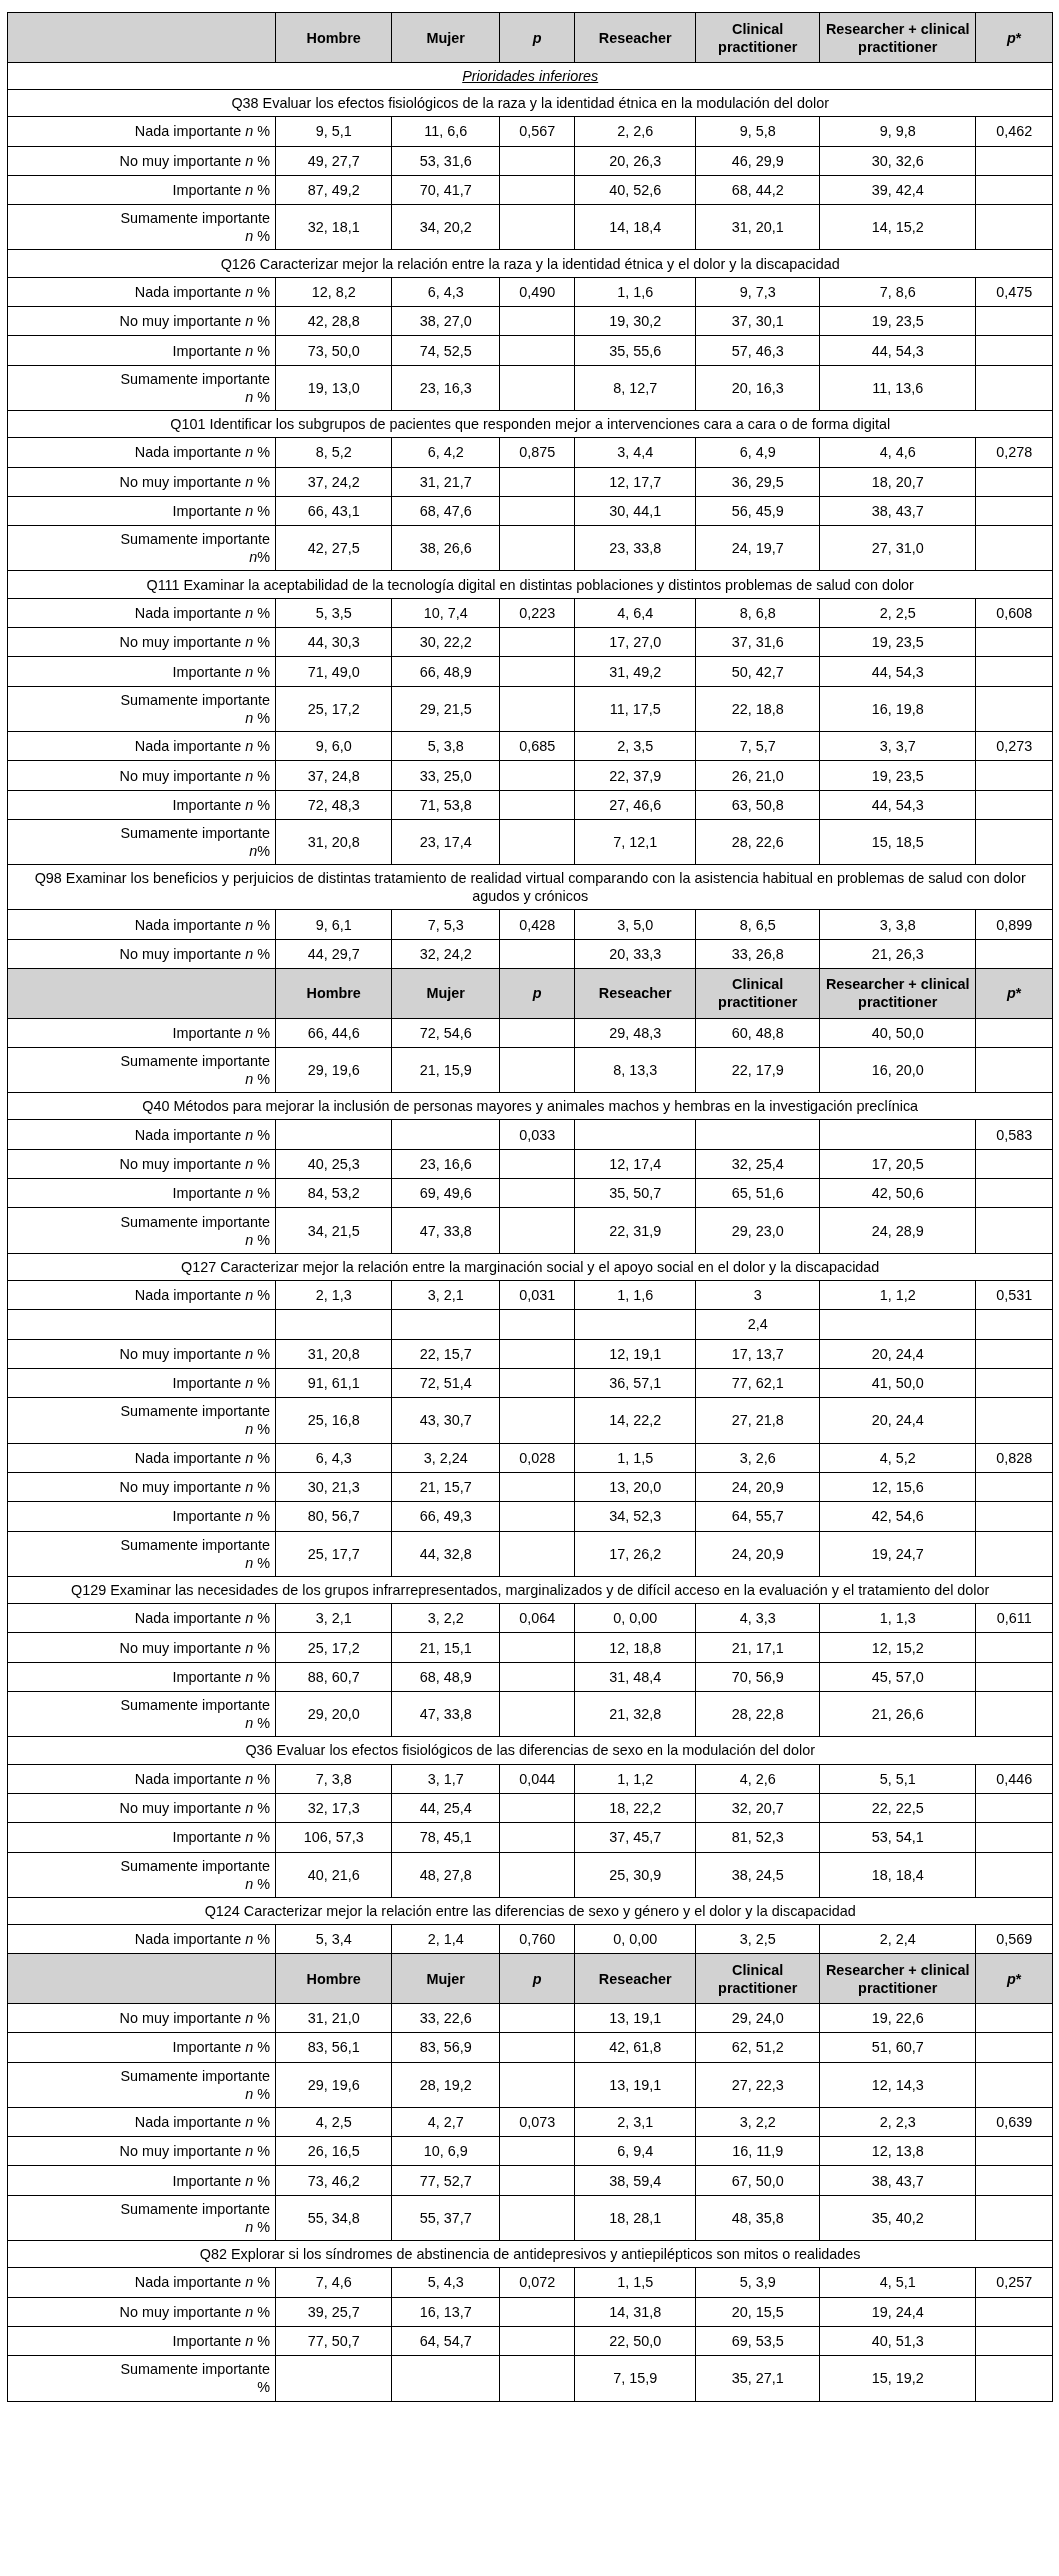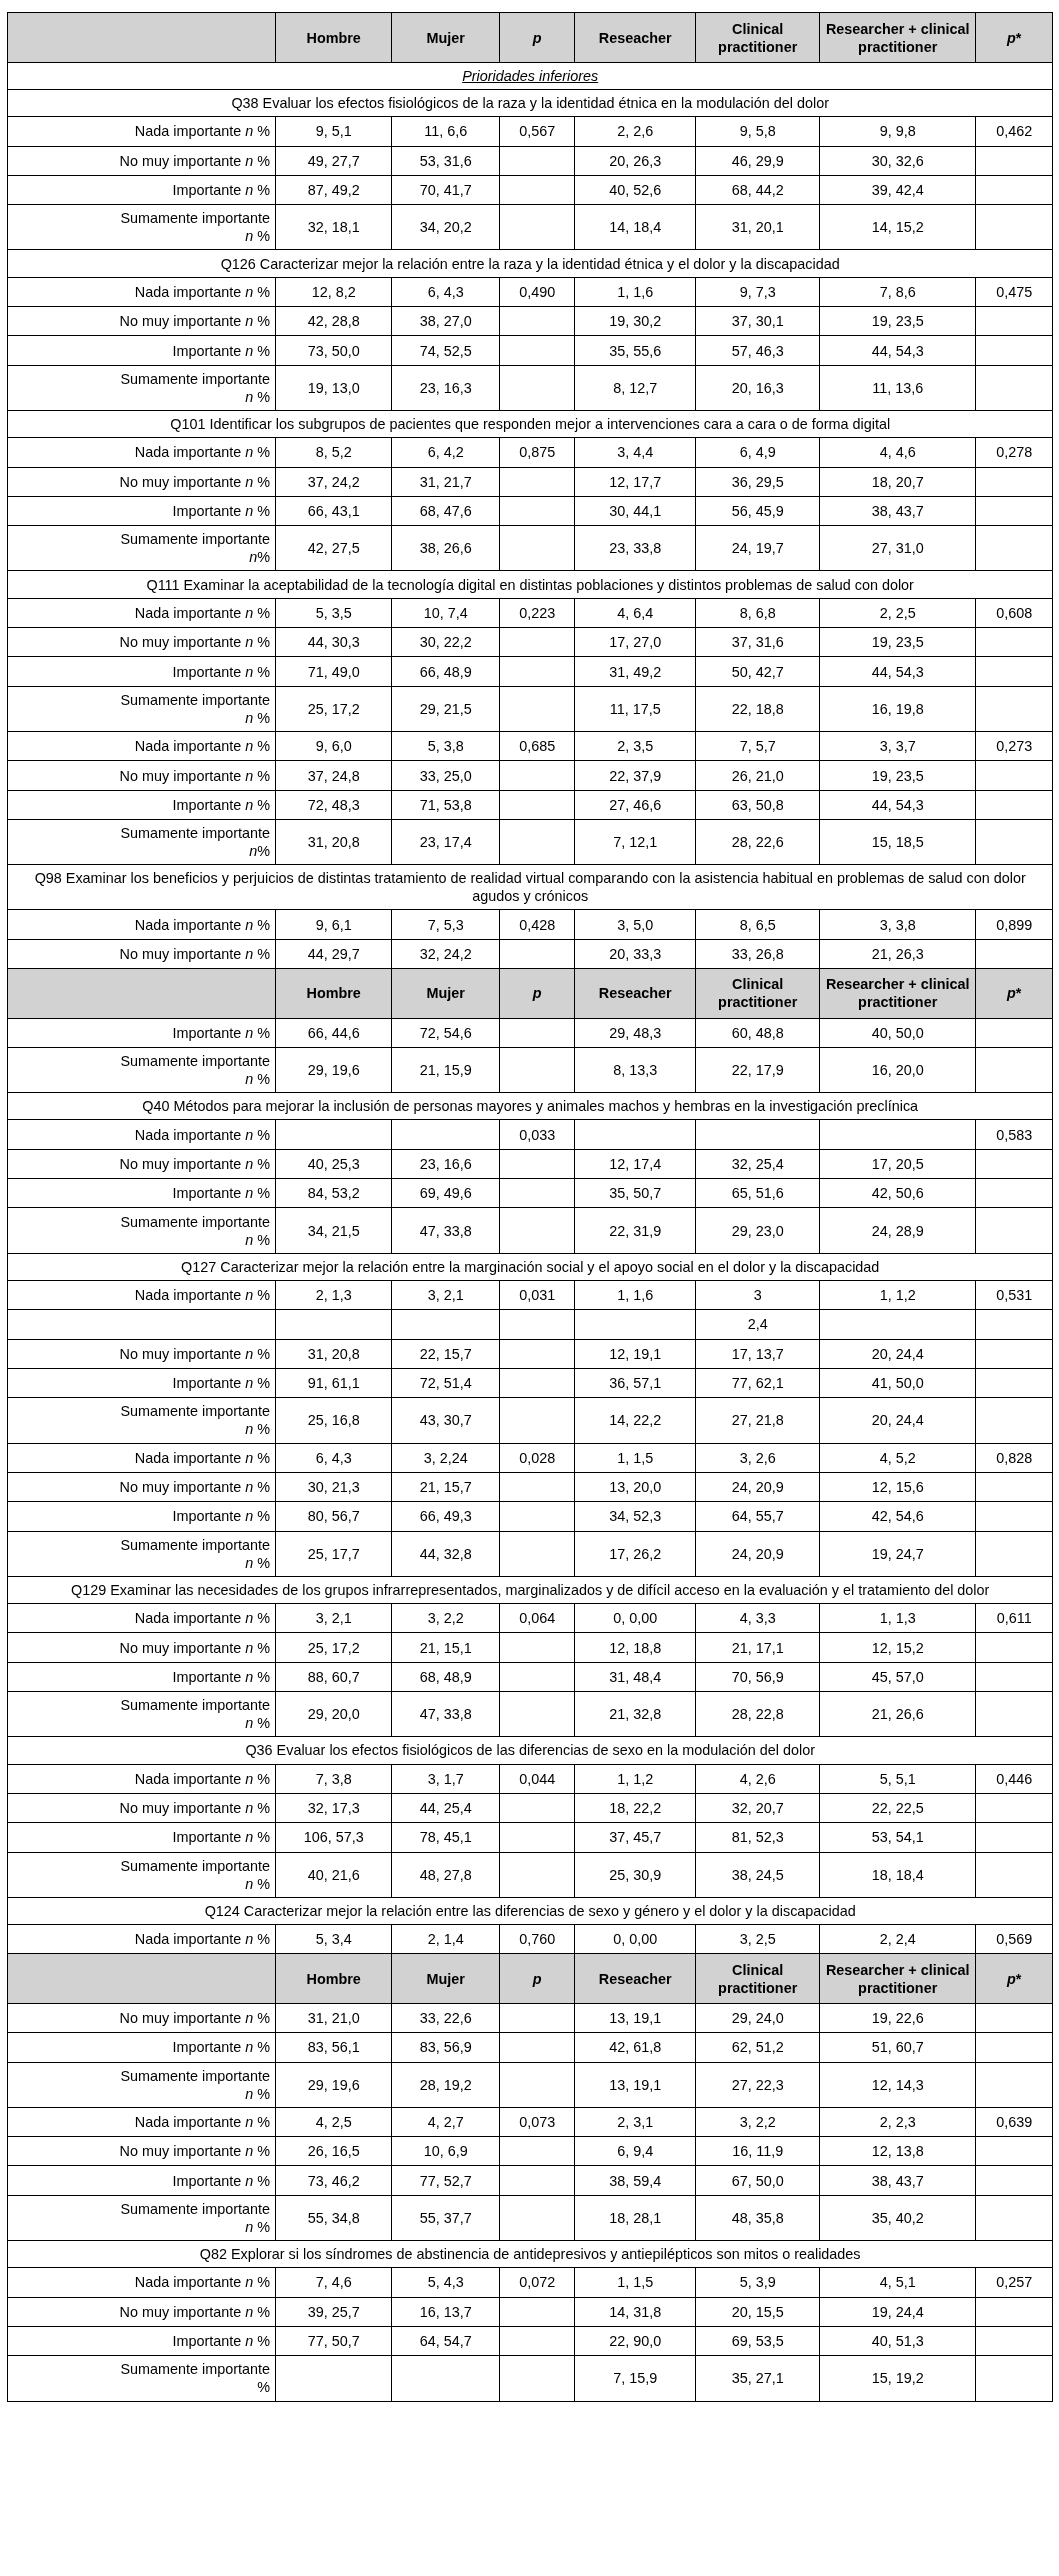--- a/index.html
+++ b/index.html
@@ -687,21 +687,21 @@
           <td class="val">14, 31,8</td>
           <td class="val">20, 15,5</td>
           <td class="val">19, 24,4</td>
           <td class="val"></td>
         </tr>
         <tr>
           <td class="row-label"><span class="lbl">Importante <i>n</i> %</span></td>
           <td class="val">77, 50,7</td>
           <td class="val">64, 54,7</td>
           <td class="val"></td>
-          <td class="val">22, 90,0</td>
+          <td class="val">22, 50,0</td>
           <td class="val">69, 53,5</td>
           <td class="val">40, 51,3</td>
           <td class="val"></td>
         </tr>
         <tr>
           <td class="row-label"><span class="lbl">Sumamente importante  %</span></td>
           <td class="val"></td>
           <td class="val"></td>
           <td class="val"></td>
           <td class="val">7, 15,9</td>

